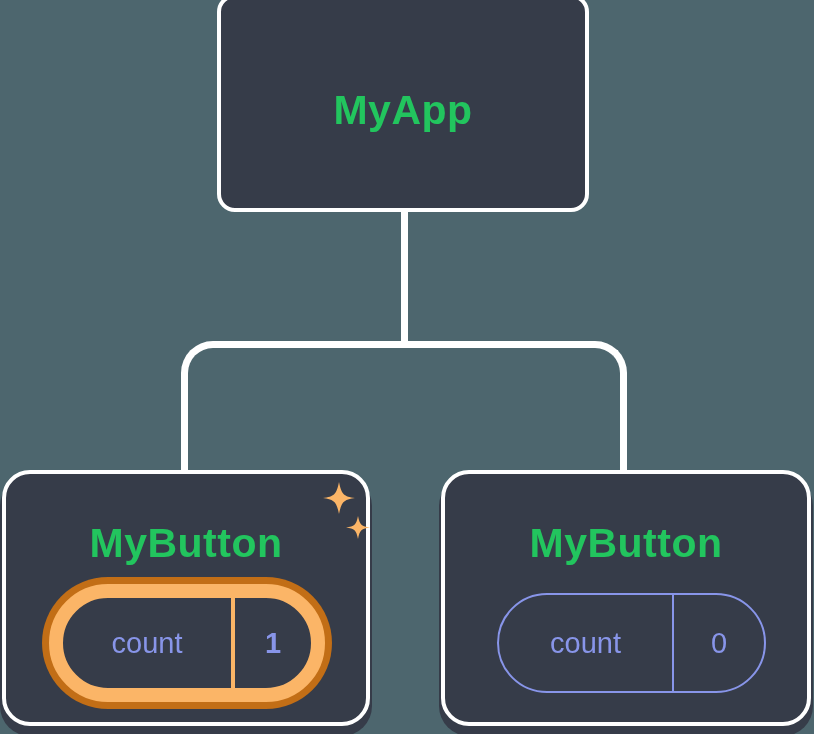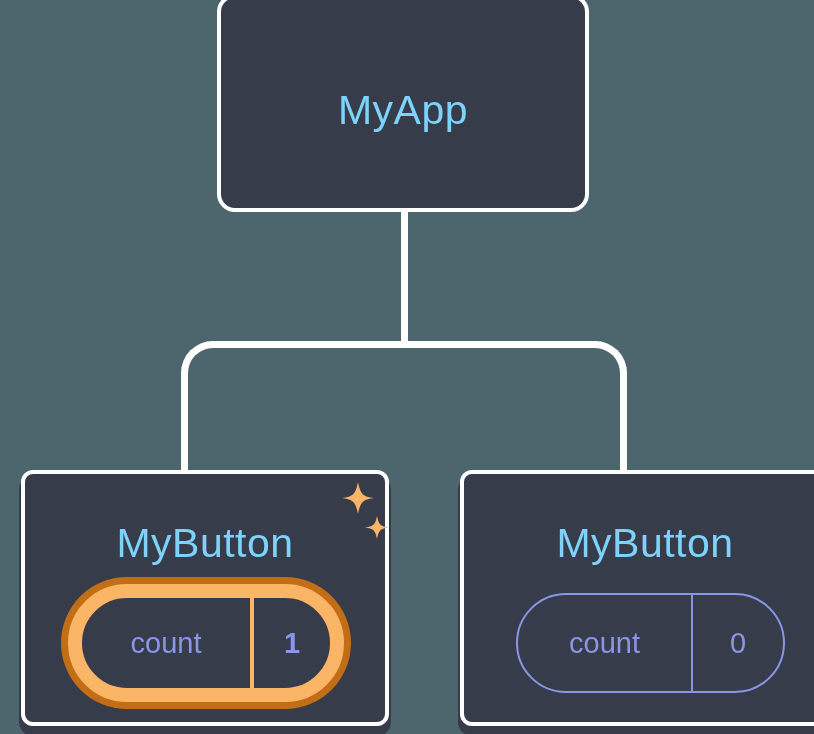--- a/index.html
+++ b/index.html
@@ -21,23 +21,23 @@
   }
 
   .root-card {
     left: 217px; top: -6px;
     width: 372px; height: 218px;
     border-radius: 18px;
     display: flex; align-items: center; justify-content: center;
     padding-top: 14px;
   }
   .node-label {
-    color: #7dd3fc;
+    color: #22c55e;
     font-size: 41px;
-    font-weight: 400;
+    font-weight: 700;
     letter-spacing: 0.5px;
   }
 
   .stem {
     position: absolute;
     left: 401px; top: 211px;
     width: 7px; height: 131px;
     background: var(--line, #fff);
   }
   .bracket {
@@ -46,23 +46,22 @@
     width: 446px; height: 129px;
     border: 7px solid var(--line, #fff);
     border-bottom: none;
     border-radius: 32px 32px 0 0;
     box-sizing: border-box;
   }
 
   .child-card {
     top: 470px;
     height: 256px;
-    border-radius: 12px;
+    border-radius: 28px;
     box-shadow: 0 8px 0 2px var(--card, #363C49);
-    margin-left: 19px;
   }
   .child-left  { left: 2px;   width: 368px; }
   .child-right { left: 441px; width: 370px; }
 
   .child-title {
     position: absolute;
     top: 46px; left: 0;
     width: 100%;
     text-align: center;
   }

